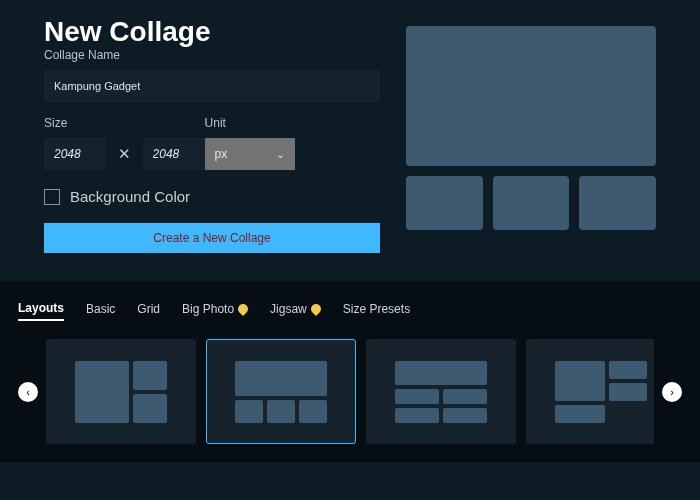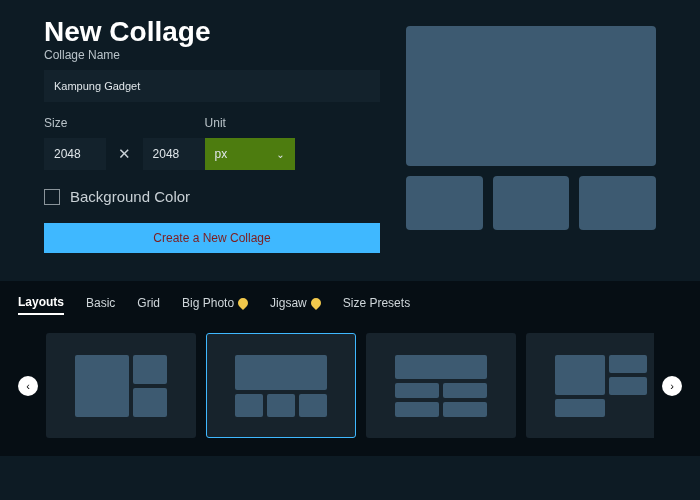--- a/index.html
+++ b/index.html
@@ -16,46 +16,46 @@
   .label { font-size: 12px; color: #b9c3c9; margin-bottom: 8px; }
   .name-input {
     width: 100%; height: 32px;
     background: #13222c; border: none; color: #e0e6ea;
     padding: 0 10px; font-size: 11px; outline: none;
   }
   .row { display: flex; margin-top: 14px; }
   .size-group .fields { display: flex; align-items: center; gap: 8px; }
   .num-input {
     width: 62px; height: 32px; background: #13222c; border: none;
-    color: #e0e6ea; text-align: left; padding: 0 10px; font-size: 12px; outline: none;
+    color: #e0e6ea; text-align: left; padding: 0 10px; font-size: 12px; outline: none; font-style: italic;
   }
   .x-sep { font-size: 15px; color: #c8d0d5; padding: 0 4px; }
   .unit-select {
-    height: 32px; width: 90px; background: #4d7c0f; border: none;
+    height: 32px; width: 90px; background: #737373; border: none;
     color: #e0e6ea; padding: 0 10px; font-size: 12px;
     display: flex; align-items: center; justify-content: space-between;
     cursor: pointer;
   }
   .chev { font-size: 10px; }
   .bg-row { display: flex; align-items: center; gap: 10px; margin-top: 18px; }
   .checkbox {
     width: 16px; height: 16px; border: 1.5px solid #8a949a; background: transparent;
   }
   .bg-lbl { font-size: 15px; color: #c8d0d5; }
   .create-btn {
     width: 100%; height: 30px; margin-top: 18px;
     background: #3fb8ff; color: #7f1d1d; border: none;
     font-size: 12px; font-weight: 500; cursor: pointer;
   }
   .preview-col { width: 250px; padding-top: 10px; }
   .pv-big { width: 250px; height: 140px; background: #3d5a71; border-radius: 4px; }
   .pv-row { display: flex; gap: 10px; margin-top: 10px; }
   .pv-sm { width: 77px; height: 54px; background: #3d5a71; border-radius: 4px; }
 
-  .bottom { background: #060e14; margin-top: 28px; padding: 14px 18px 18px 18px; }
+  .bottom { background: #060e14; margin-top: 28px; padding: 20px 18px 18px 18px; }
   .tabs { display: flex; gap: 22px; align-items: center; font-size: 12px; margin-bottom: 18px; }
   .tab { color: #cfd6da; cursor: pointer; padding-bottom: 4px; display: flex; align-items: center; gap: 4px; }
   .tab.active { color: #fff; font-weight: 600; border-bottom: 2px solid #fff; }
   .premium-icon {
     width: 10px; height: 10px; background: #f2c94c; border-radius: 50% 50% 50% 0;
     transform: rotate(-45deg); display: inline-block;
   }
   .carousel { display: flex; align-items: center; gap: 8px; position: relative; }
   .nav {
     width: 20px; height: 20px; border-radius: 50%; background: #fff;

